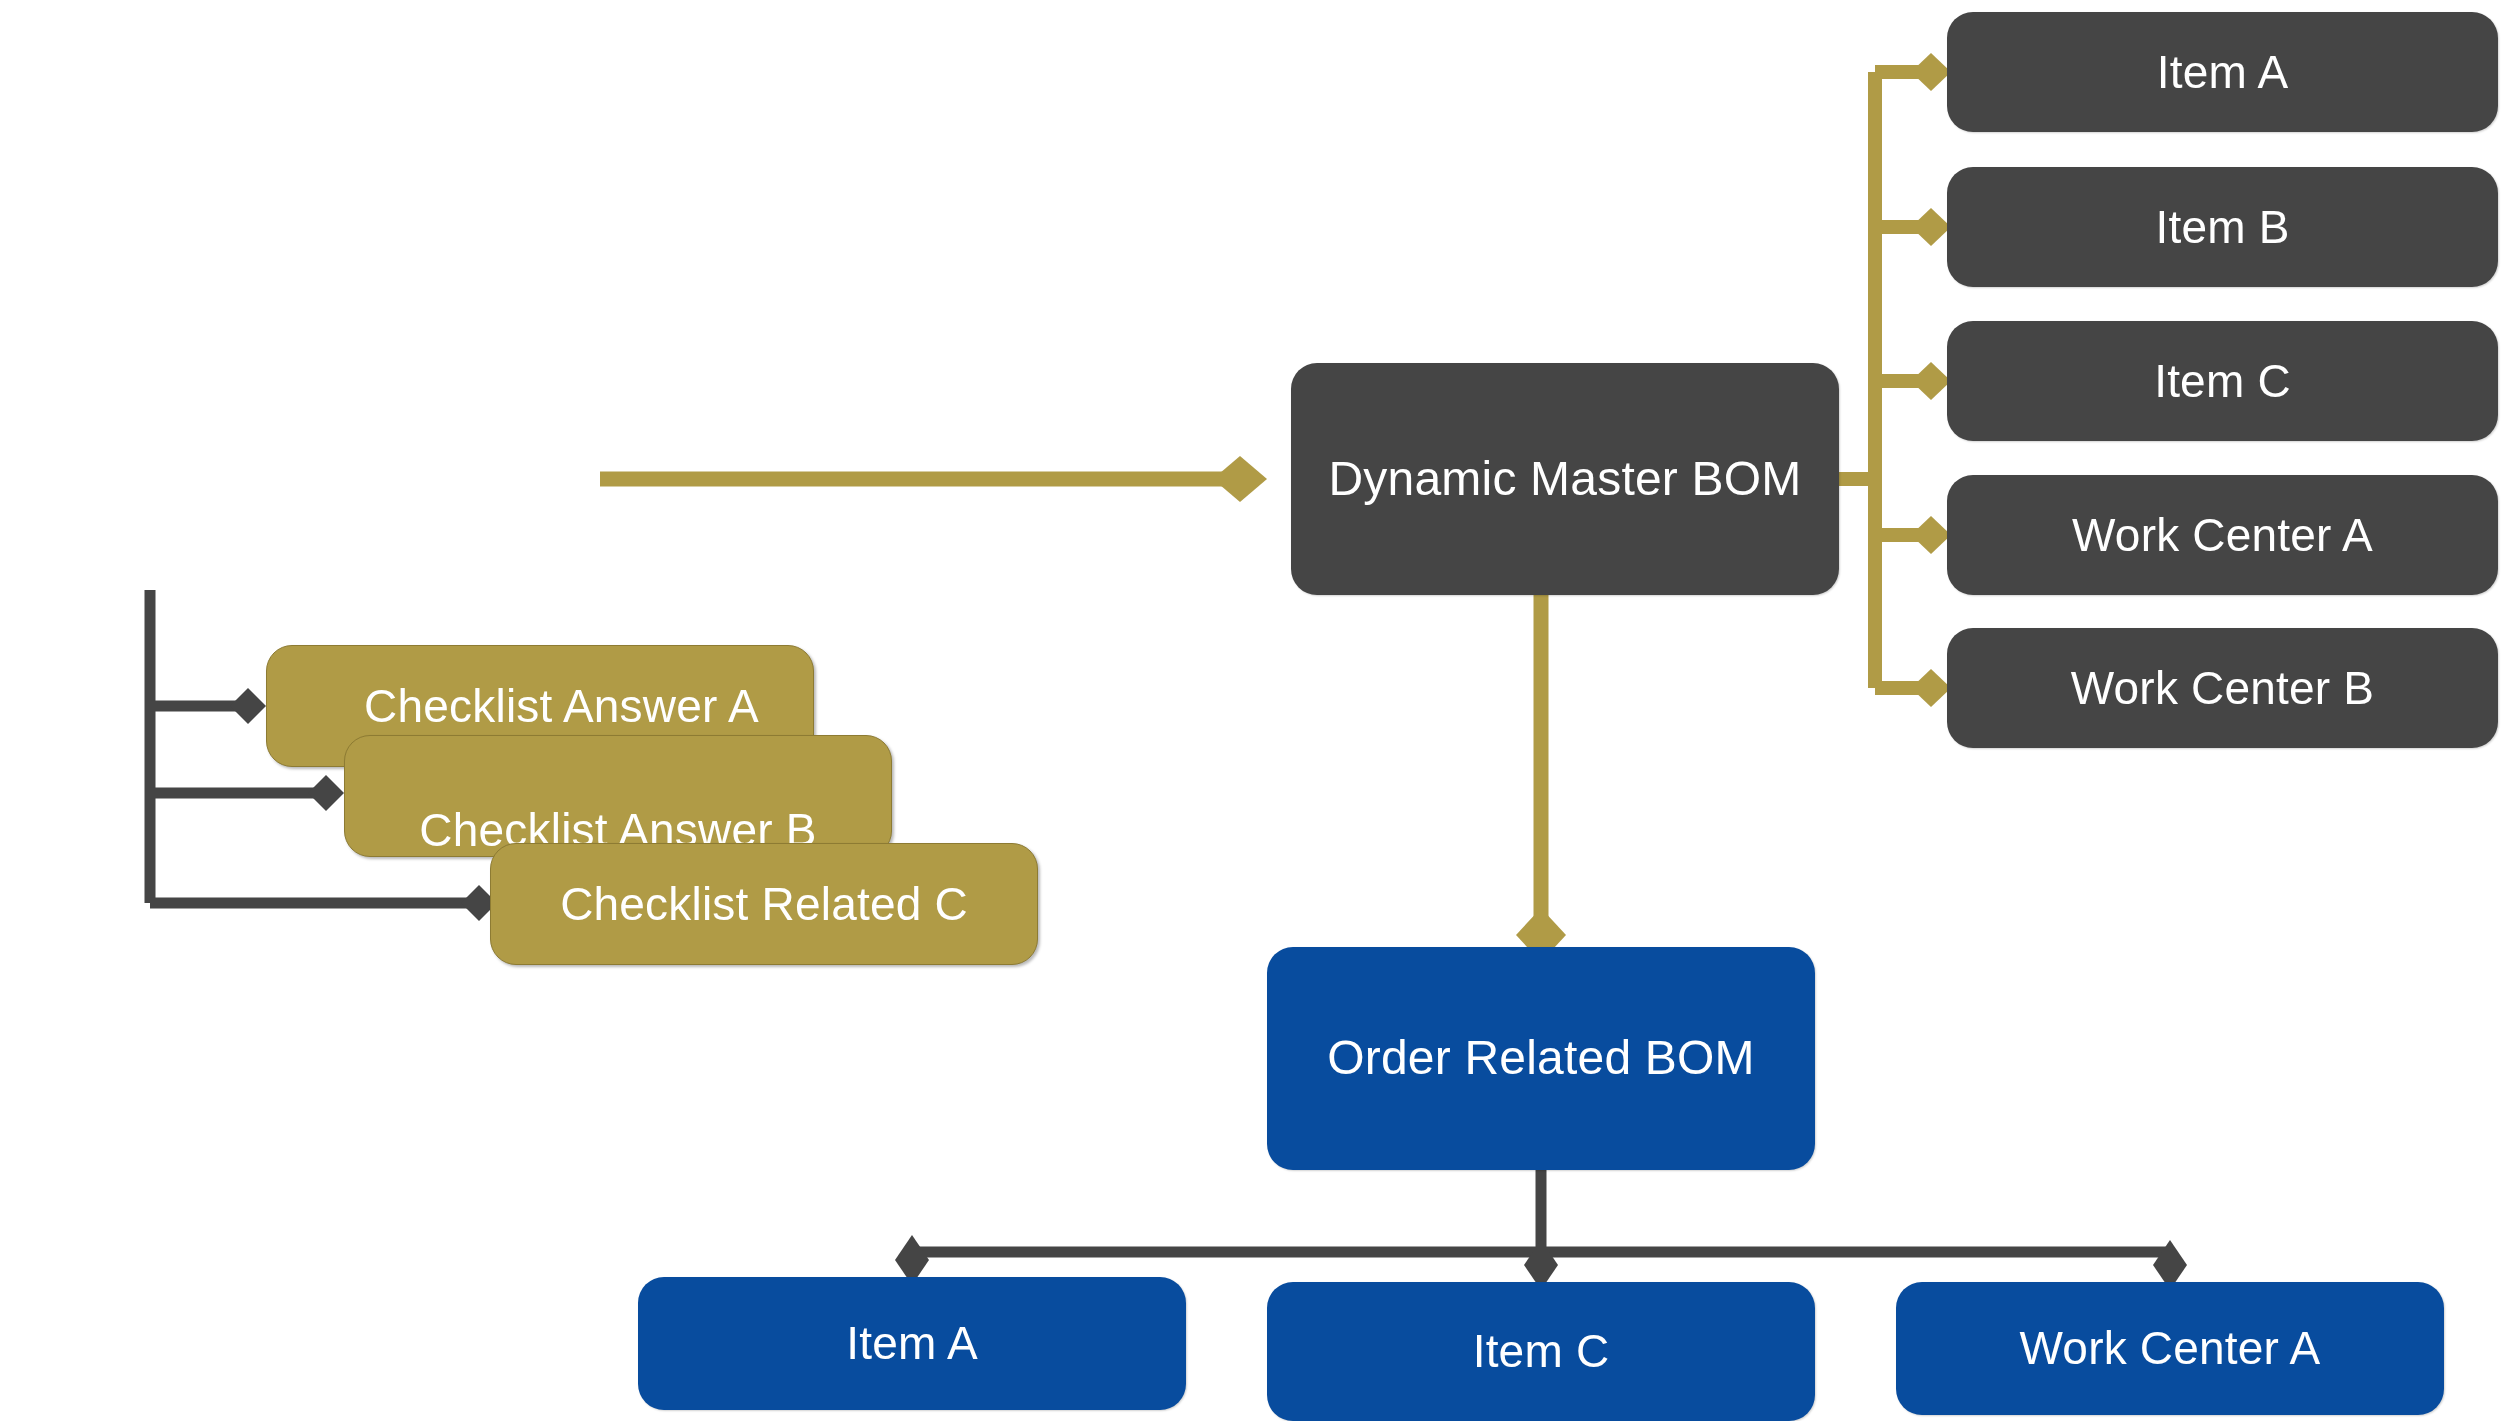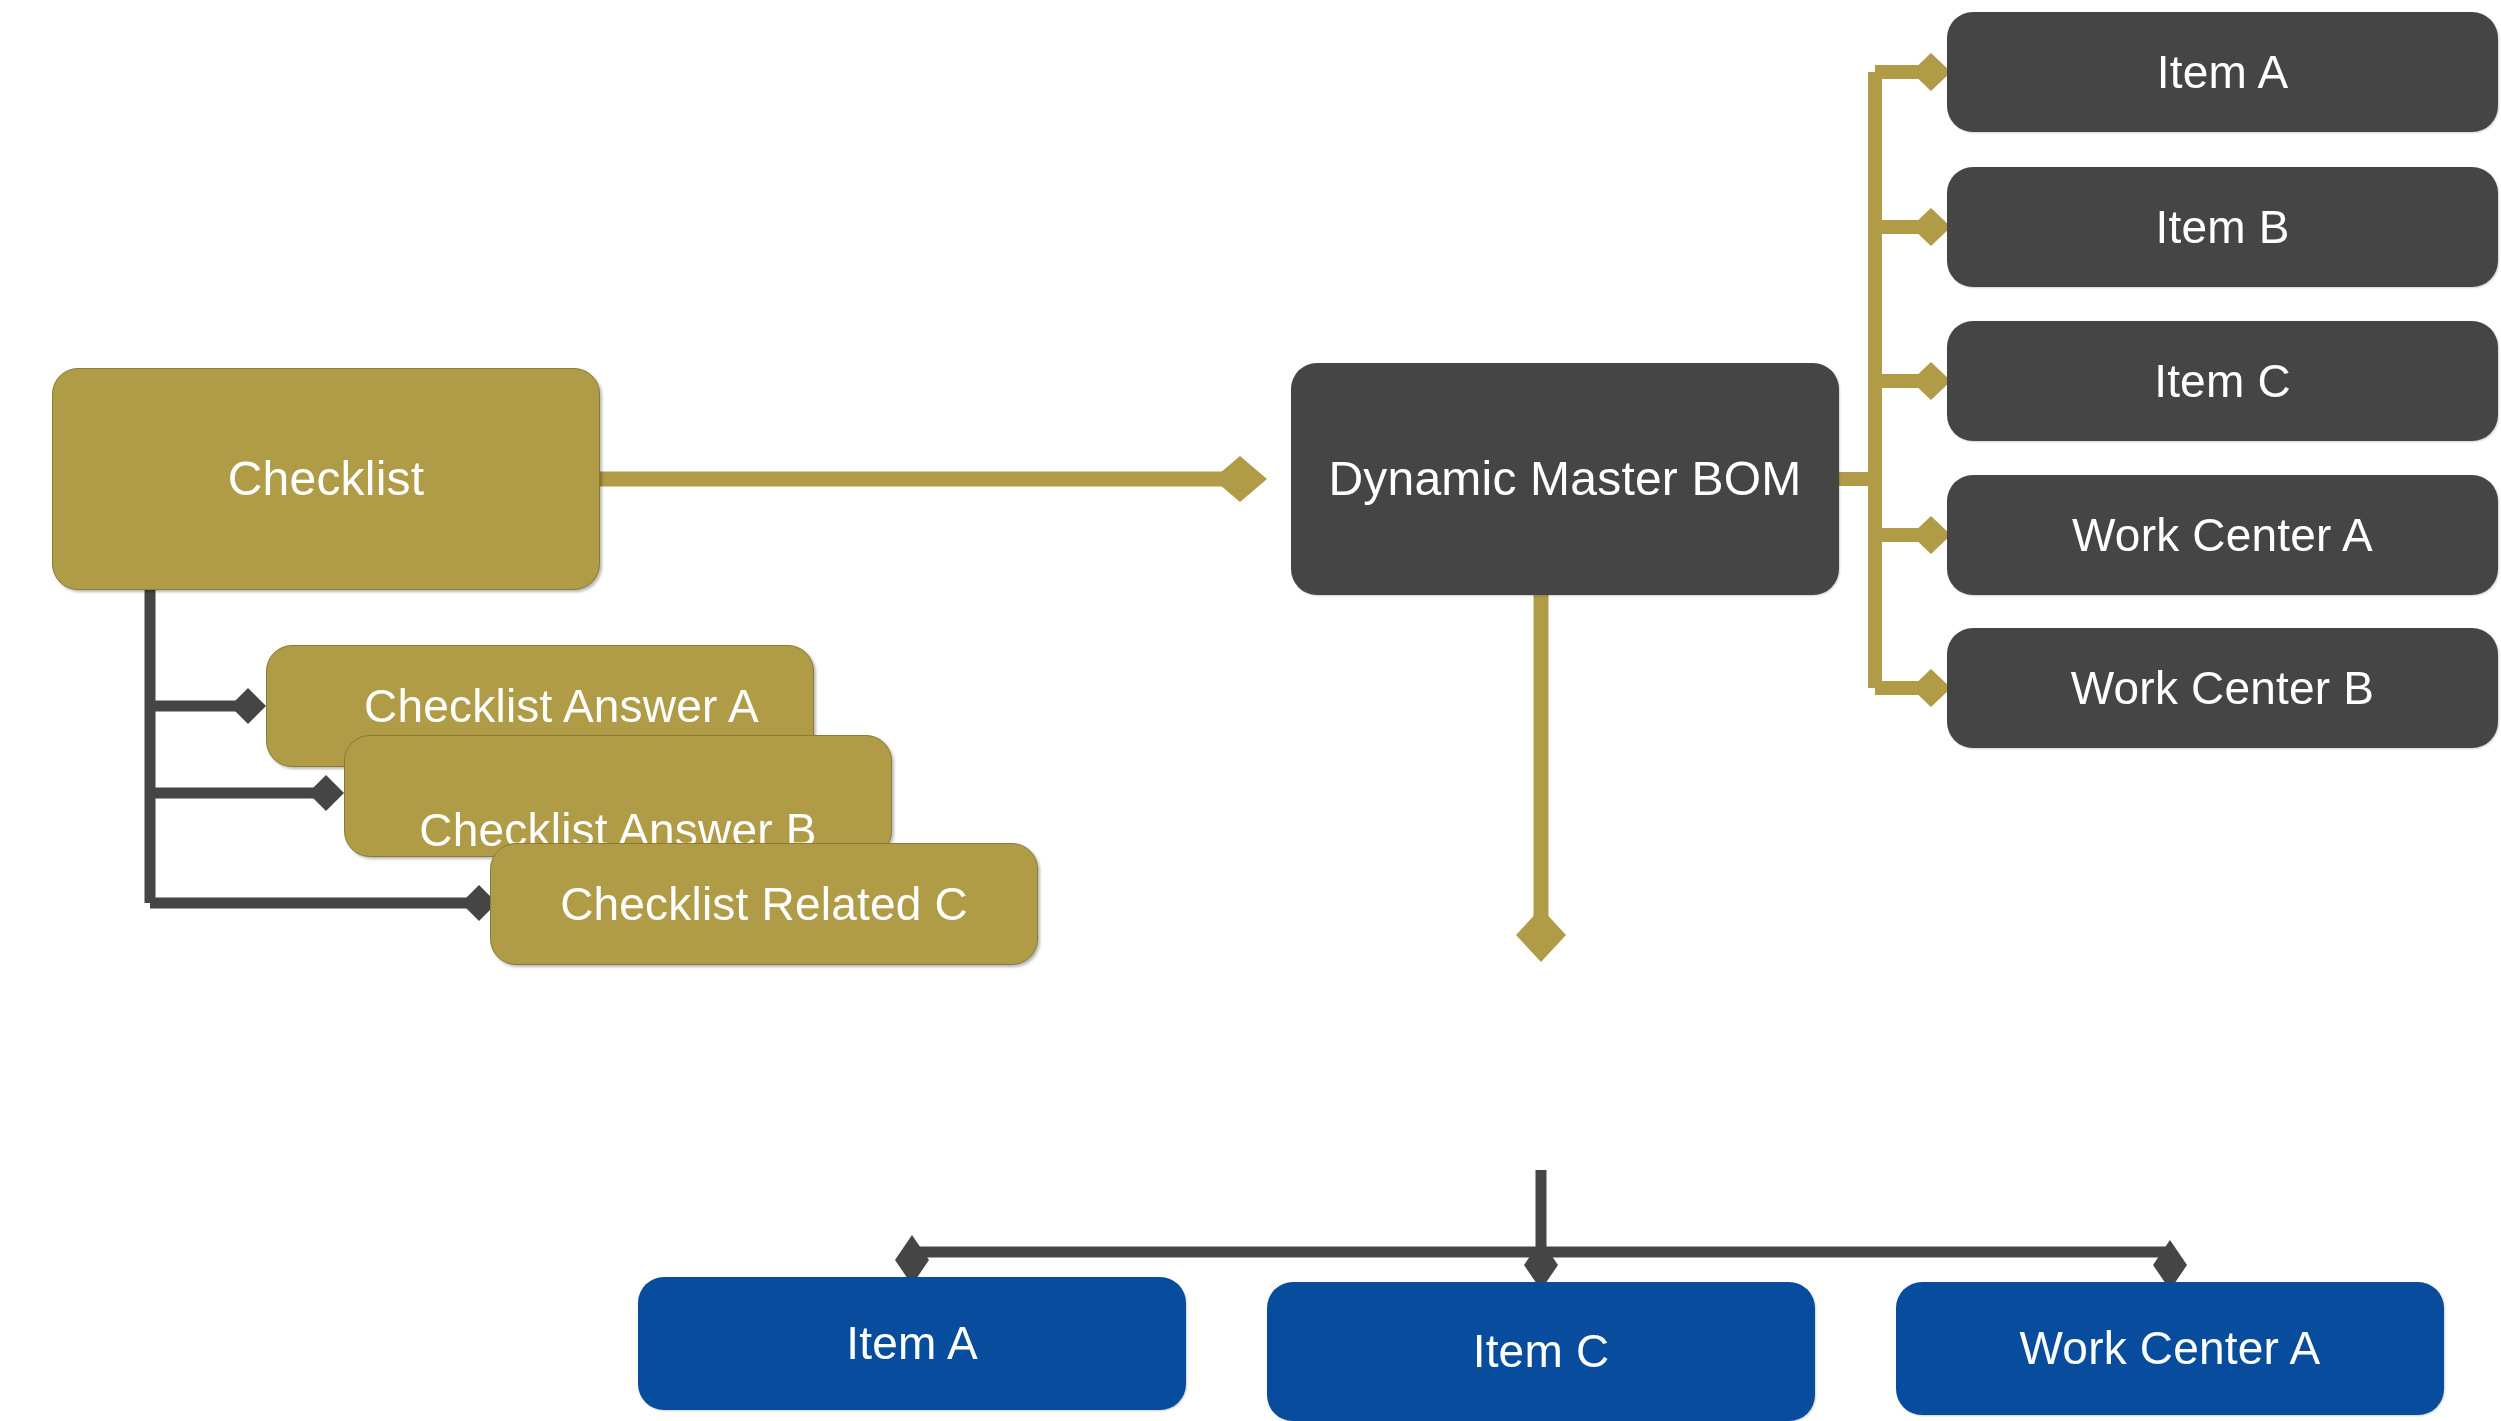--- a/index.html
+++ b/index.html
@@ -127,23 +127,20 @@
       <polygon points="912,1285 929,1260 912,1235 895,1260" fill="#454545"></polygon>
 
       <line x1="1541" y1="1252" x2="1541" y2="1262" stroke="#454545" stroke-width="11"></line>
       <polygon points="1541,1290 1558,1265 1541,1240 1524,1265" fill="#454545"></polygon>
 
       <line x1="2170" y1="1252" x2="2170" y2="1262" stroke="#454545" stroke-width="11"></line>
       <polygon points="2170,1290 2187,1265 2170,1240 2153,1265" fill="#454545"></polygon>
     </g>
   </svg>
 
-  <div class="node gold fs-48" style="left:52px; top:368px; width:548px; height:222px;">
-    <span>Checklist</span>
-  </div>
 
   <div class="node gold fs-46" style="left:266px; top:645px; width:548px; height:122px; z-index:5;padding-left:43px;">
     <span>Checklist Answer A</span>
   </div>
 
   <div class="node gold fs-46" style="left:344px; top:735px; width:548px; height:122px; z-index:6;align-items:flex-end;">
     <span>Checklist Answer B</span>
   </div>
 
   <div class="node gold fs-46" style="left:490px; top:843px; width:548px; height:122px; z-index:7;">
@@ -167,20 +164,23 @@
   </div>
 
   <div class="node dark fs-46" style="left:1947px; top:475px; width:551px; height:120px;">
     <span>Work Center A</span>
   </div>
 
   <div class="node dark fs-46" style="left:1947px; top:628px; width:551px; height:120px;">
     <span>Work Center B</span>
   </div>
 
+  <div class="node blue fs-48" style="left:1267px; top:947px; width:548px; height:223px;">
+    <span>Order Related BOM</span>
+  </div>
 
   <div class="node blue fs-46" style="left:638px; top:1277px; width:548px; height:133px;">
     <span>Item A</span>
   </div>
 
   <div class="node blue fs-46" style="left:1267px; top:1282px; width:548px; height:139px;">
     <span>Item C</span>
   </div>
 
   <div class="node blue fs-46" style="left:1896px; top:1282px; width:548px; height:133px;">

